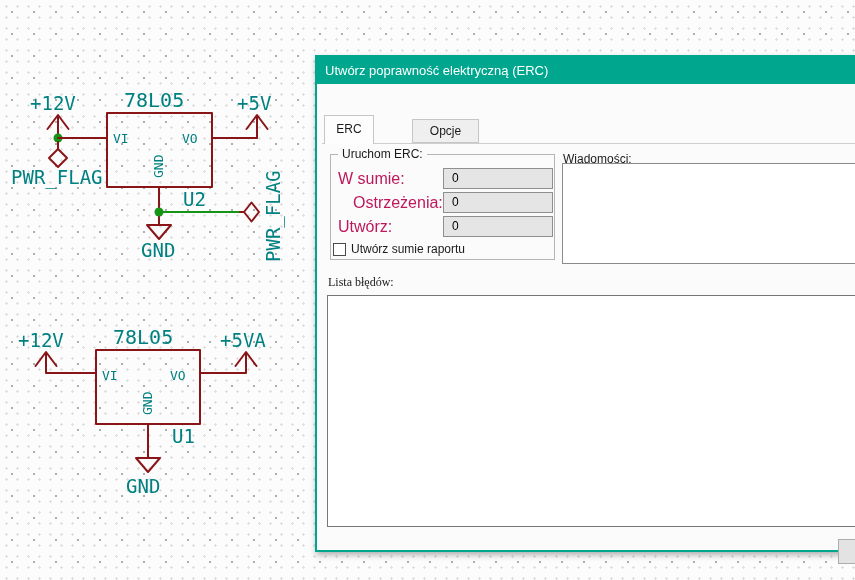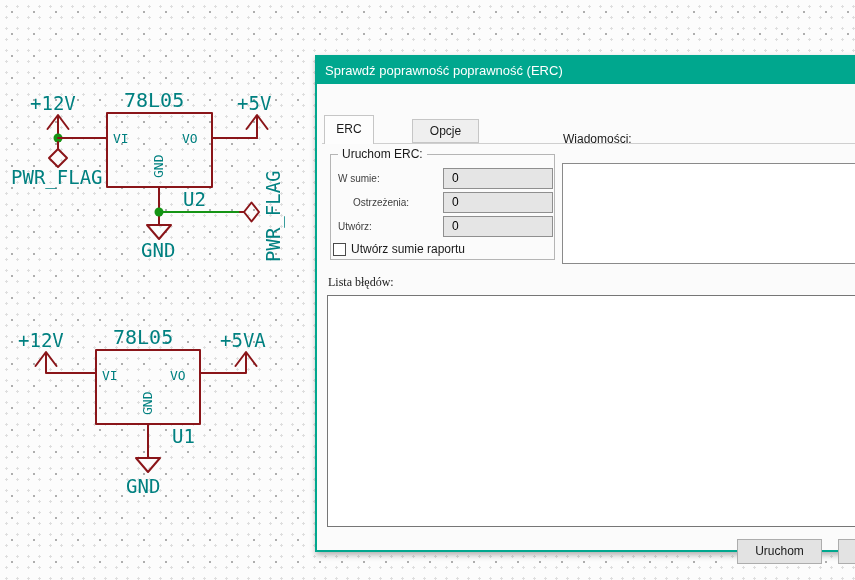--- a/index.html
+++ b/index.html
@@ -41,21 +41,21 @@
   .tab.active{left:2px;top:0;width:50px;height:29px;background:#fdfdfd;border-bottom:none;line-height:26px;z-index:2;}
   .tab.inactive{left:54px;top:4px;width:67px;height:24px;background:#efefef;line-height:22px;margin-left:36px;}
   .groupbox{
     position:absolute;left:13px;top:70px;width:225px;height:106px;
     border:1px solid #b5b5b5;box-sizing:border-box;
   }
   .groupbox .legend{
     position:absolute;left:7px;top:-8px;background:#fbfbfb;padding:0 4px;
     font-size:12px;color:#1a1a1a;white-space:nowrap;
   }
-  .fieldrow-label{position:absolute;font-size:10px;color:#404040;height:21px;line-height:21px;white-space:nowrap;}
+  .fieldrow-label{position:absolute;font-size:16px;color:#be185d;height:21px;line-height:21px;white-space:nowrap;}
   .fieldbox{
     position:absolute;left:126px;width:110px;height:21px;box-sizing:border-box;
     background:#e5e5e5;border:1px solid #8f8f8f;font-size:12px;color:#000;
     line-height:19px;padding-left:8px;
   }
   .checkbox{
     position:absolute;left:16px;top:159px;width:13px;height:13px;box-sizing:border-box;
     background:#ffffff;border:1px solid #4a4a4a;
   }
   .checkbox-label{position:absolute;left:34px;top:158px;font-size:12px;color:#1a1a1a;white-space:nowrap;}
@@ -133,21 +133,21 @@
       <polyline class="sym" points="235.5,366 246,352 256.5,366"></polyline>
       <polyline class="sym" points="246,353 246,373 200,373"></polyline>
 
       <line class="sym" x1="148" y1="424" x2="148" y2="458"></line>
       <polygon class="sym" points="136,458 160,458 148,472"></polygon>
       <text class="sch" x="126" y="493">GND</text>
     </g>
   </svg>
 
   <div class="dialog">
-    <div class="titlebar"><span>Sprawdź poprawność poprawność (ERC)</span></div>
+    <div class="titlebar"><span>Utwórz poprawność elektryczną (ERC)</span></div>
 
     <div class="dlg-body">
 
       <div class="tabline">
         <div class="rule"></div>
         <div class="tab active">ERC</div>
         <div class="tab inactive">Opcje</div>
       </div>
 
       <div class="groupbox">
@@ -156,23 +156,22 @@
       <div class="fieldrow-label" style="left:21px;top:84px;">W sumie:</div>
       <div class="fieldbox" style="top:84px;">0</div>
       <div class="fieldrow-label" style="left:36px;top:108px;">Ostrzeżenia:</div>
       <div class="fieldbox" style="top:108px;">0</div>
       <div class="fieldrow-label" style="left:21px;top:132px;">Utwórz:</div>
       <div class="fieldbox" style="top:132px;">0</div>
 
       <div class="checkbox"></div>
       <div class="checkbox-label">Utwórz sumie raportu</div>
 
-      <div class="side-label" style="left:246px;top:48px;">Wiadomości:</div>
+      <div class="side-label" style="left:246px;top:68px;">Wiadomości:</div>
       <div class="messages-box"></div>
 
       <div class="side-label" style="left:11px;top:191px;font-family:Liberation Serif, serif;">Lista błędów:</div>
       <div class="errorlist-box"></div>
 
-      <button class="btn" style="left:420px;width:85px;">Uruchom</button>
       <button class="btn" style="left:521px;width:50px;"></button>
     </div>
   </div>
 </div>
 
 </body></html>

